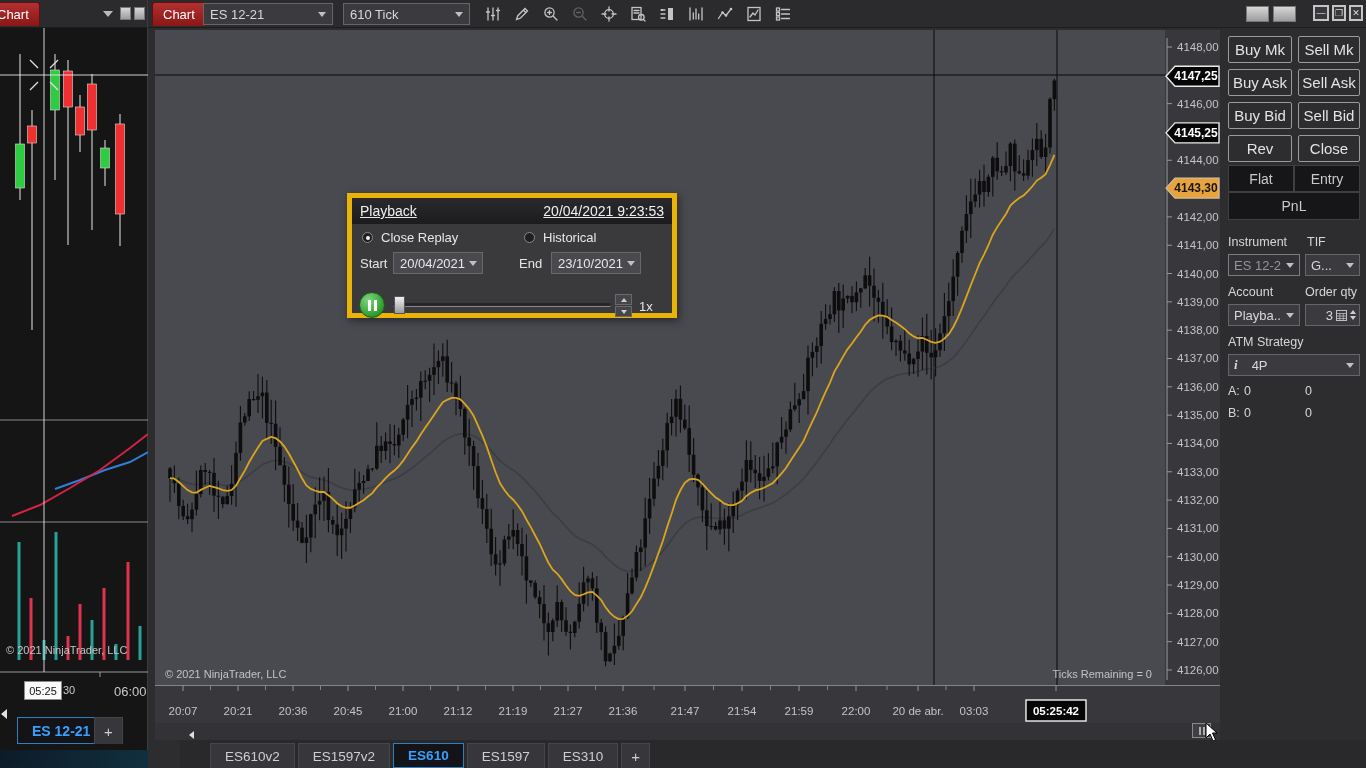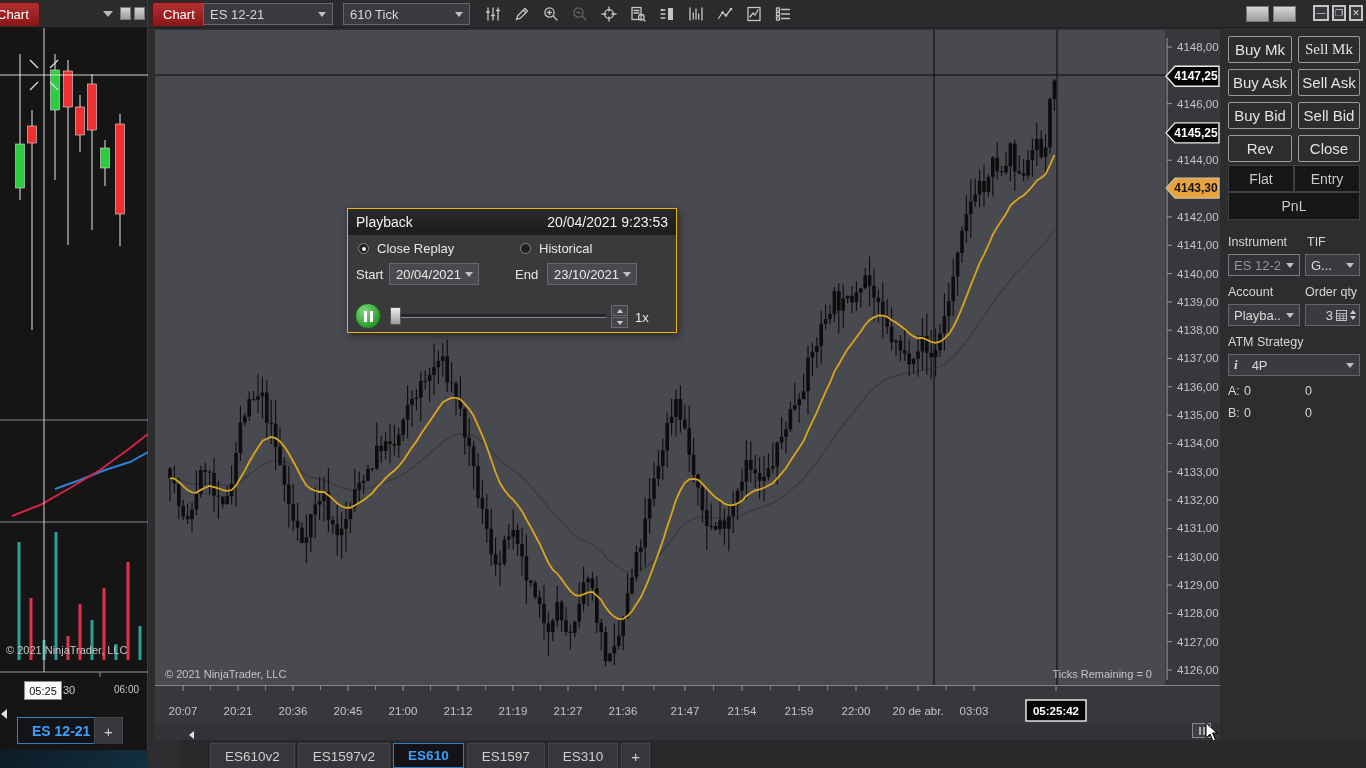--- a/index.html
+++ b/index.html
@@ -38,22 +38,22 @@
   .scroll-strip{left:155px;top:723px;width:1065px;height:17px;background:#323237;}
   .tab-strip{left:0;top:740px;width:1218px;height:28px;background:#29292c;display:flex;align-items:flex-end;padding-left:30px;margin-left:32px;}
   .chart-note{color:#c3c3c5;font-size:11px;}
 
   .btab{height:25px;display:flex;align-items:center;padding:0 14px;margin-right:3px;background:#37373b;
         color:#cfcfcf;font-size:13.5px;border:1px solid #46464a;border-bottom:none;}
   .btab.active{background:#141418;color:#3aa0ff;border:1px solid #2f80c0;font-weight:bold;}
   .btab.add{padding:0 9px;font-size:15px;}
 
   
-  .playback{left:347px;top:208px;width:330px;height:125px;background:#3a3a3d;border:1px solid #eab308;
-            box-shadow:2px 3px 8px rgba(0,0,0,.45);color:#e6e6e6;font-size:13px;}
+  .playback{left:347px;top:193px;width:330px;height:125px;background:#3a3a3d;border:5px solid #eab308;
+            box-shadow:2px 3px 8px rgba(0,0,0,.45);color:#e6e6e6;font-size:13px;text-decoration:underline;}
   .pb-header{height:26px;background:linear-gradient(#2a2a2d,#1c1c1f);display:flex;align-items:center;
              justify-content:space-between;padding:0 8px;font-size:14px;color:#f0f0f0;}
   .radio{width:11px;height:11px;border-radius:50%;background:#1f1f22;border:1px solid #8a8a8e;position:relative;}
   .radio.sel:after{content:"";position:absolute;left:2.5px;top:2.5px;width:4px;height:4px;border-radius:50%;background:#f2f2f2;}
   .pb-select{display:flex;align-items:center;background:#4a4a4e;border:1px solid #68686c;height:22px;padding:0 6px;font-size:13px;color:#e8e8e8;}
   .play-btn{width:26px;height:26px;border-radius:50%;background:radial-gradient(circle at 35% 30%,#7fd87f,#2e9b2e 70%,#1c6b1c);
             border:1px solid #1a5c1a;display:flex;align-items:center;justify-content:center;}
   .play-btn .bars{display:flex;gap:3px;}
   .play-btn .bars i{display:block;width:3px;height:11px;background:#fff;}
   .slider-track{height:4px;background:#26262a;border-bottom:1px solid #8a8a8e;border-radius:2px;}
@@ -134,21 +134,21 @@
         <line x1="30" y1="32" x2="38" y2="40" stroke="#e0e0e0" stroke-width="1.2"></line>
         <line x1="50" y1="54" x2="58" y2="62" stroke="#e0e0e0" stroke-width="1.2"></line>
         <line x1="30" y1="62" x2="38" y2="54" stroke="#e0e0e0" stroke-width="1.2"></line>
         <line x1="50" y1="40" x2="58" y2="32" stroke="#e0e0e0" stroke-width="1.2"></line>
       </svg>
 
 
     <div class="abs chart-note" style="left:6px;top:644px;">© 2021 NinjaTrader, LLC</div>
 
     <div class="abs" style="left:63px;top:684px;color:#c8c8c8;font-size:11px;">30</div>
-    <div class="abs" style="left:114px;top:684px;color:#c8c8c8;font-size:10px;">06:00</div>
+    <div class="abs" style="left:114px;top:684px;color:#c8c8c8;font-size:13px;">06:00</div>
     <div class="crosshair-timebox" style="left:24px;top:681px;width:38px;height:19px;">05:25</div>
 
     <div class="abs" style="left:1px;top:709px;width:0;height:0;border-top:5px solid transparent;border-bottom:5px solid transparent;border-right:6px solid #e0e0e0;"></div>
     <div class="abs btab active" style="left:17px;top:717px;height:27px;font-size:14px;">
       <span>ES 12-21</span>
     </div>
     <div class="abs btab add" style="left:94px;top:717px;height:27px;">
       <span>+</span>
     </div>
   </div>
@@ -856,21 +856,21 @@
       <div class="spin" style="margin-top:1px;">
           <span class="tri-dn"></span>
         </div>
     </div>
     <div class="abs" style="left:287px;top:101px;">1x</div>
   </div>
 
   <div class="abs order-panel">
     <div id="op-buttons">
         <div class="op-btn" style="left: 6px; top: 8px; width: 64px; height: 27px;">Buy Mk</div>
-        <div class="op-btn" style="left: 76px; top: 8px; width: 62px; height: 27px; font-family: Liberation Serif, serif;">Sell Mk</div>
+        <div class="op-btn" style="left: 76px; top: 8px; width: 62px; height: 27px;">Sell Mk</div>
         <div class="op-btn" style="left: 6px; top: 41px; width: 64px; height: 27px;">Buy Ask</div>
         <div class="op-btn" style="left: 76px; top: 41px; width: 62px; height: 27px;">Sell Ask</div>
         <div class="op-btn" style="left: 6px; top: 74px; width: 64px; height: 27px;">Buy Bid</div>
         <div class="op-btn" style="left: 76px; top: 74px; width: 62px; height: 27px;">Sell Bid</div>
         <div class="op-btn" style="left: 6px; top: 107px; width: 64px; height: 27px;">Rev</div>
         <div class="op-btn" style="left: 76px; top: 107px; width: 62px; height: 27px;">Close</div>
       </div>
 
     <div class="op-dark" style="left:6px;top:137px;width:66px;height:27px;">
       <span>Flat</span>

